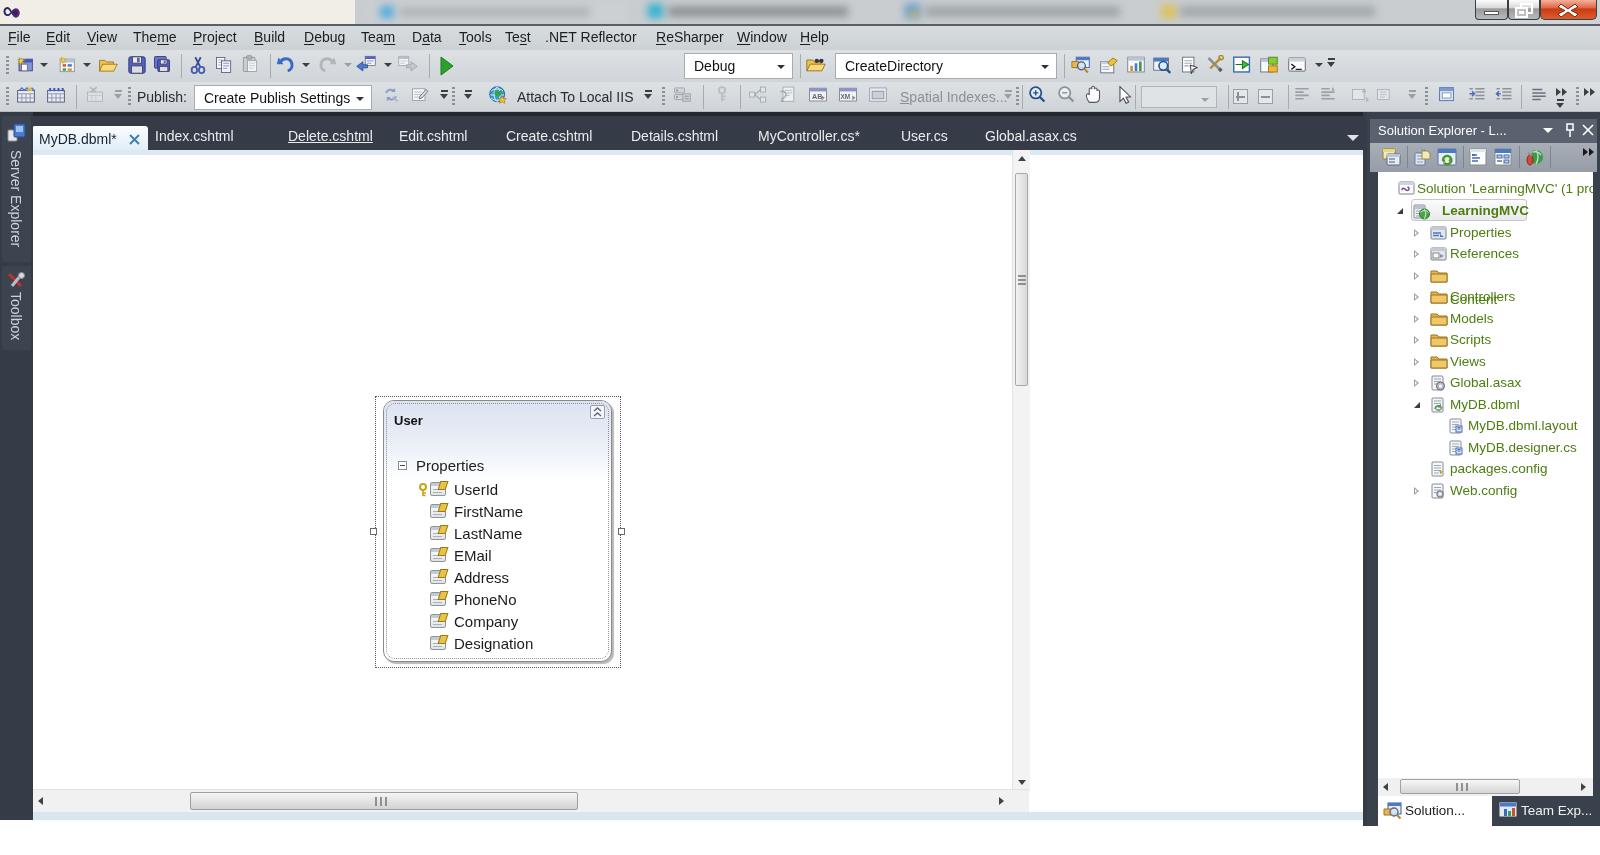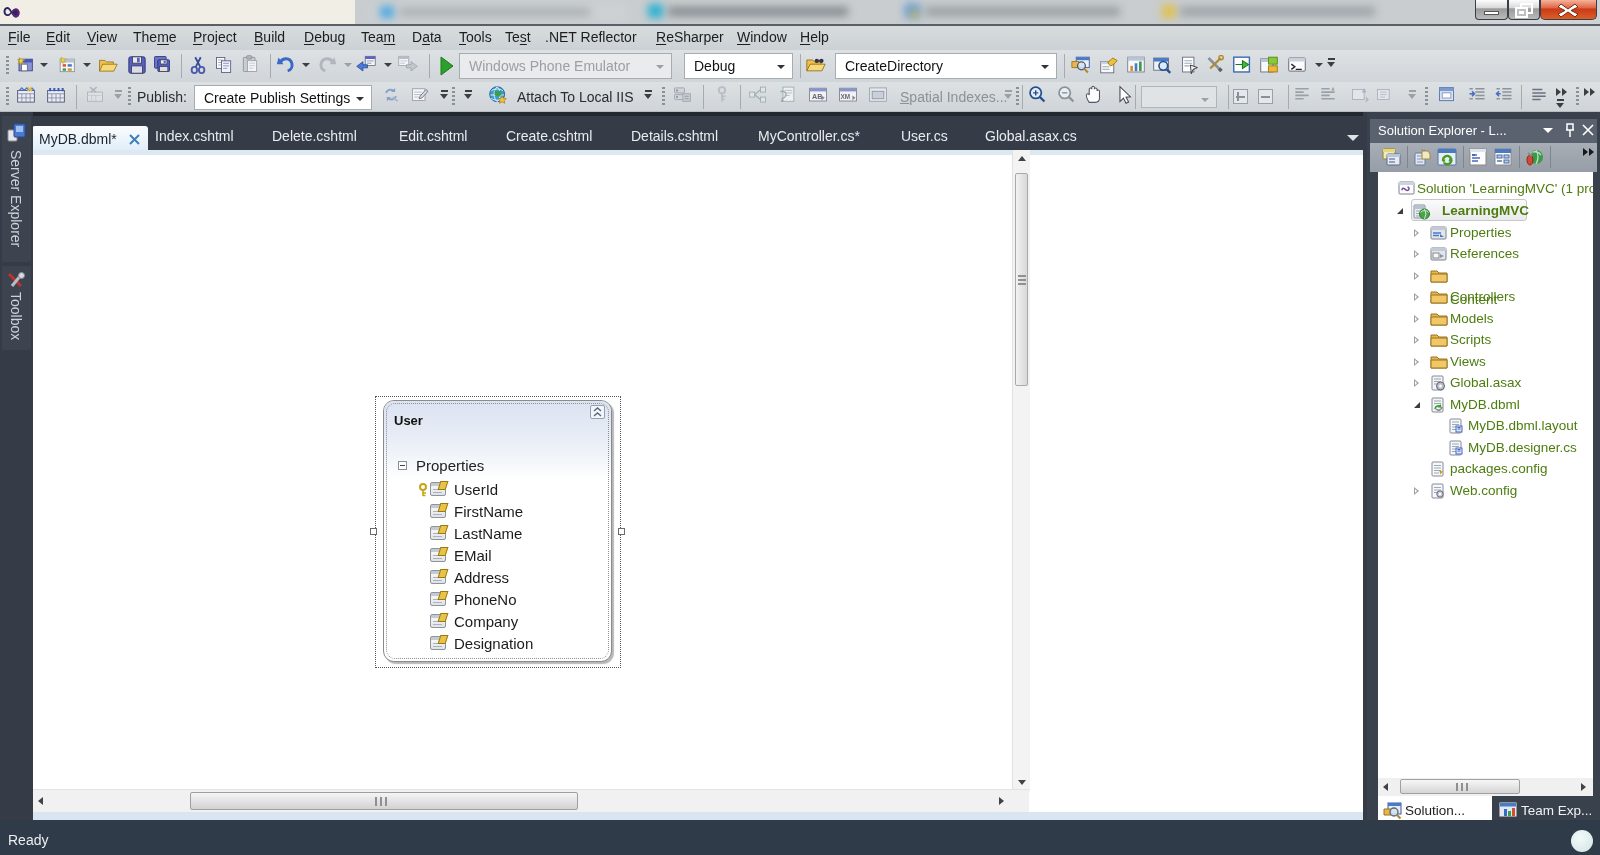--- a/index.html
+++ b/index.html
@@ -270,24 +270,20 @@
     <circle cx="13" cy="6" r="2.6" fill="#334"></circle>
       <circle cx="18.5" cy="6" r="2.6" fill="#334"></circle>
       <path d="M15 6 h2" stroke="#334" stroke-width="1.4"></path>
   </svg>
   <div class="tsep" style="left:181px;top:54px;"></div>
   <div class="tsep" style="left:270px;top:54px;"></div>
   <div class="tsep" style="left:429px;top:54px;"></div>
   <div class="tsep" style="left:800px;top:54px;"></div>
   <div class="tsep" style="left:1064px;top:54px;"></div>
 
-  <div class="combo" style="left:459px;top:53px;width:213px;background:#e9ebed;">
-    <span class="ctext" style="color:#9aa0a6;">Windows Phone Emulator</span>
-    <span class="carr" style="border-top-color:#9aa0a6;"></span>
-  </div>
   <div class="combo" style="left:684px;top:53px;width:109px;">
     <span class="ctext">Debug</span>
       <span class="carr"></span>
   </div>
   <div class="combo" style="left:835px;top:53px;width:222px;">
     <span class="ctext">CreateDirectory</span>
       <span class="carr"></span>
   </div>
   <svg class="ticon" style="left:1071px;top:55px;" width="23" height="22" viewBox="0 0 23 22">
     <rect x="6" y="2" width="15" height="12" fill="#e8f0fa" stroke="#3a5a9a"></rect>
@@ -508,21 +504,21 @@
   <div class="tsep" style="left:1521px;top:85px;"></div>
 
   <div class="abs" id="tabwell">
     <div id="activetab">
         <span style="position:absolute;left:7px;top:5px;">MyDB.dbml*</span>
       <svg style="position:absolute;right:8px;top:8px;" width="11" height="11" viewBox="0 0 11 11">
           <path d="M1 1 L10 10 M10 1 L1 10" stroke="#3f7fb8" stroke-width="2"></path>
         </svg>
     </div>
     <span class="itab" style="left:155px;">Index.cshtml</span>
-    <span class="itab" style="left:272px;">Delete.cshtml</span>
+    <span class="itab" style="left:288px;text-decoration:underline;">Delete.cshtml</span>
     <span class="itab" style="left:399px;">Edit.cshtml</span>
     <span class="itab" style="left:506px;">Create.cshtml</span>
     <span class="itab" style="left:631px;">Details.cshtml</span>
     <span class="itab" style="left:758px;">MyController.cs*</span>
     <span class="itab" style="left:901px;">User.cs</span>
     <span class="itab" style="left:985px;">Global.asax.cs</span>
     <div id="tabwell-drop"></div>
   </div>
 
   <div class="abs" id="leftstrip">
@@ -842,18 +838,14 @@
         <rect x="2" y="2" width="16" height="13" fill="#dfe8f4" stroke="#eee"></rect>
           <rect x="2" y="2" width="16" height="3.5" fill="#4a7ac8"></rect>
         <rect x="6" y="8" width="3" height="7" fill="#3a6ac0"></rect>
           <rect x="10" y="10" width="3" height="5" fill="#3aa04a"></rect>
           <rect x="14" y="7" width="3" height="8" fill="#d05030"></rect>
       </svg>
       <span style="position:absolute;left:27px;top:7px;">Team Exp...</span>
       </div>
   </div>
 
-  <div class="abs" id="statusbar">
-    <span id="ready">Ready</span>
-    <div id="statcircle"></div>
-  </div>
 
 </div>
 
 </body></html>

